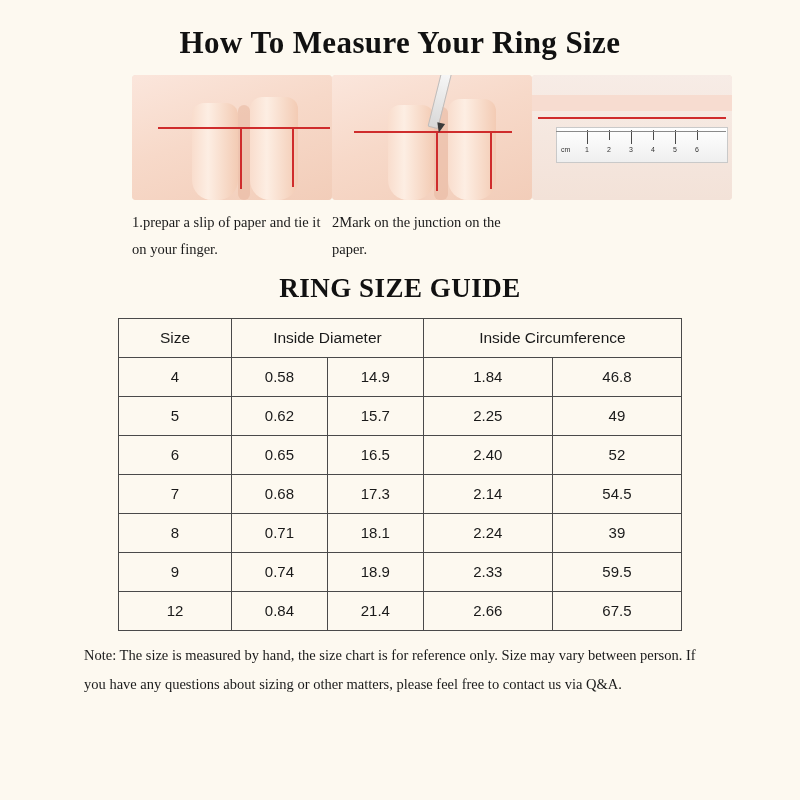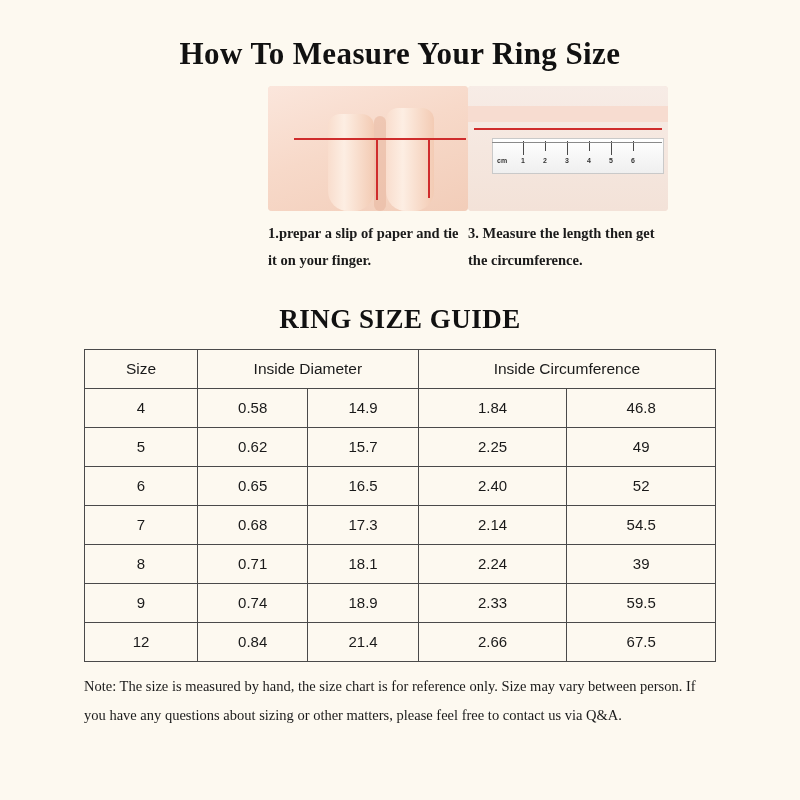--- a/index.html
+++ b/index.html
@@ -12,39 +12,38 @@
     background: #fdf9f0;
     font-family: "Liberation Serif", serif;
     color: #1a1a1a;
     overflow: hidden;
   }
   .page {
     position: relative;
     width: 800px;
     height: 800px;
     box-sizing: border-box;
-    padding: 16px;
+    padding: 5px;
   }
   .main-title {
     text-align: center;
     font-family: "Liberation Serif", serif;
     font-size: 31px;
     font-weight: bold;
     letter-spacing: 0.4px;
     padding-top: 20px;
     color: #111;
   }
 
   
   .steps {
     display: flex;
-    justify-content: flex-end;
+    justify-content: space-between;
     width: 536px;
     margin: 14px auto 0 auto;
-    font-weight: bold;
   }
   .step {
     width: 200px;
   }
   .step-photo {
     width: 200px;
     height: 125px;
     border-radius: 4px;
     overflow: hidden;
     position: relative;
@@ -118,29 +117,29 @@
     color: #333;
   }
 
   
   .guide-title {
     text-align: center;
     font-family: "Liberation Serif", serif;
     font-size: 27px;
     font-weight: bold;
     letter-spacing: 0.5px;
-    margin-top: 30px;
+    margin-top: 10px;
     color: #111;
   }
 
   
   table.size-table {
     border-collapse: collapse;
     margin: 14px auto 0 auto;
-    width: 632px;
+    width: 564px;
     background: transparent;
   }
   table.size-table th,
   table.size-table td {
     border: 1px solid #4a4a4a;
     text-align: center;
     font-family: "Liberation Sans", sans-serif;
     font-size: 15px;
     font-weight: normal;
     color: #1a1a1a;
@@ -182,20 +181,34 @@
         <div class="finger" style="left:118px;top:22px;width:48px;height:103px;"></div>
         <div class="fgap" style="left:106px;top:30px;width:12px;height:95px;opacity:.55;border-radius:6px;"></div>
         <div class="thread" style="left:26px;top:52px;width:150px;"></div>
         <div class="thread-v" style="left:108px;top:52px;height:62px;"></div>
         <div class="thread-v" style="left:160px;top:52px;height:60px;"></div>
         <div class="thread" style="left:150px;top:52px;width:48px;"></div>
       </div>
       <div class="step-caption">1.prepar a slip of paper and tie it on your finger.</div>
     </div>
 
+    <div class="step">
+      <div class="step-photo">
+        <div class="skin"></div>
+        <div class="finger" style="left:56px;top:30px;width:46px;height:95px;"></div>
+        <div class="finger" style="left:116px;top:24px;width:48px;height:101px;"></div>
+        <div class="fgap" style="left:102px;top:32px;width:14px;height:93px;opacity:.55;border-radius:6px;"></div>
+        <div class="thread" style="left:22px;top:56px;width:158px;"></div>
+        <div class="thread-v" style="left:104px;top:56px;height:60px;"></div>
+        <div class="thread-v" style="left:158px;top:56px;height:58px;"></div>
+        <div class="pen" style="left:104px;top:-18px;width:9px;height:70px;"></div>
+        <div class="pen-tip" style="left:104px;top:48px;"></div>
+      </div>
+      <div class="step-caption">2Mark on the  junction on the paper.</div>
+    </div>
 
     <div class="step">
       <div class="step-photo">
         <div class="skin" style="background:linear-gradient(180deg,#f7ece6 0%,#f3e2d8 100%);"></div>
         <div style="position:absolute;left:0;top:20px;width:200px;height:16px;background:#f7dcd0;"></div>
         <div class="thread" style="left:6px;top:42px;width:188px;"></div>
         <div class="ruler" style="left:24px;top:52px;width:170px;height:34px;">
           <div class="rule-num" style="left:4px;top:18px;">cm</div>
           <div class="tick" style="left:30px;top:2px;height:14px;"></div>
           <div class="tick" style="left:52px;top:2px;height:10px;"></div>
@@ -205,21 +218,20 @@
           <div class="tick" style="left:140px;top:2px;height:10px;"></div>
           <div class="rule-num" style="left:28px;top:18px;">1</div>
           <div class="rule-num" style="left:50px;top:18px;">2</div>
           <div class="rule-num" style="left:72px;top:18px;">3</div>
           <div class="rule-num" style="left:94px;top:18px;">4</div>
           <div class="rule-num" style="left:116px;top:18px;">5</div>
           <div class="rule-num" style="left:138px;top:18px;">6</div>
         </div>
         <div style="position:absolute;left:24px;top:56px;width:170px;height:1px;background:#8a8a8a;"></div>
       </div>
-      <div class="step-caption">3. Measure the length then get the circumference.</div>
     </div>
 
   </div>
 
   <div class="guide-title">RING SIZE  GUIDE</div>
 
   <table class="size-table">
     <thead>
       <tr>
         <th class="col-size">Size</th>

